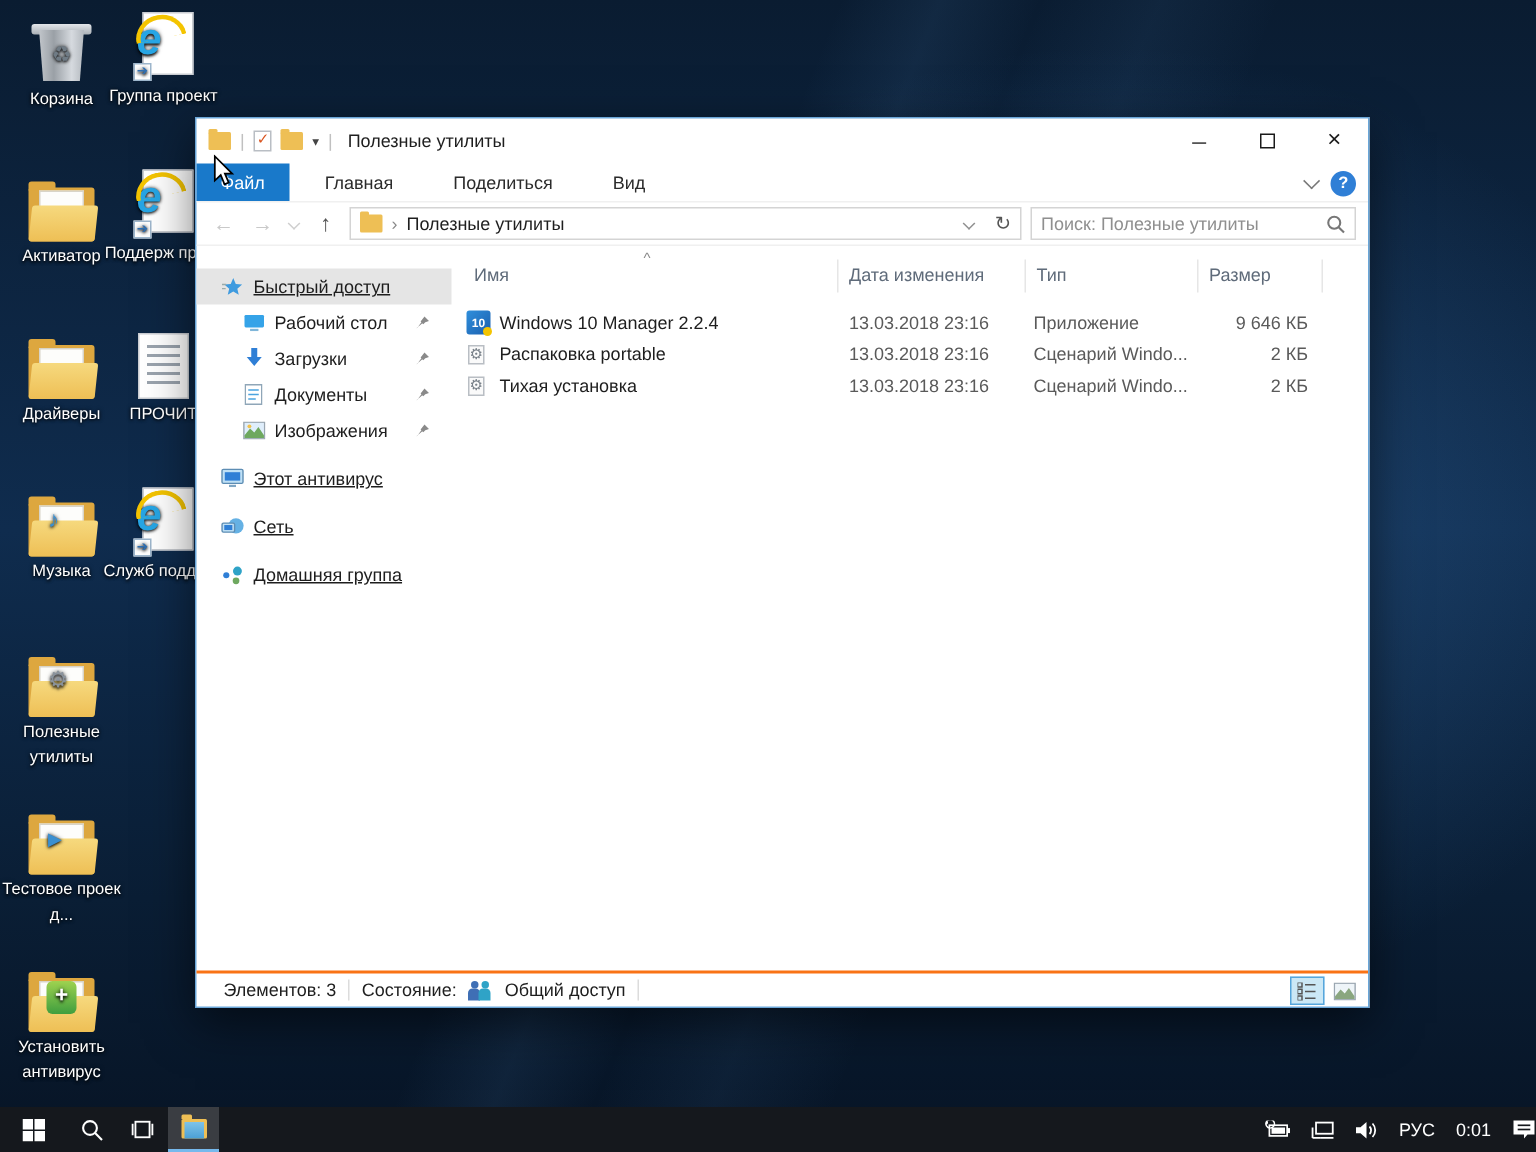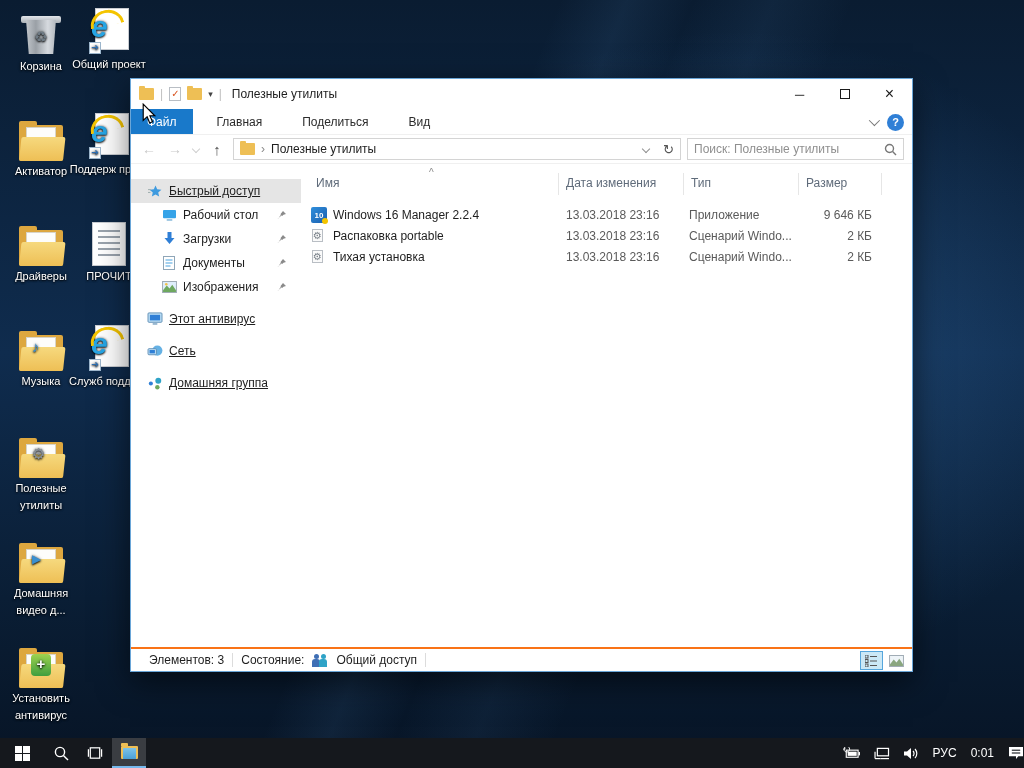--- a/index.html
+++ b/index.html
@@ -196,21 +196,21 @@
   </div>
   <div class="desk-icon" style="left:0;top:535px;">
     <div class="art">
         <div class="folder">
           <div class="back"></div>
           <div class="page"></div>
           <div class="badge" style="color:#3a8fd0;font-size:12px;top:6px;">▶</div>
           <div class="front"></div>
         </div>
       </div>
-    <div>Домашняя видео д...</div>
+    <div>Тестовое проек д...</div>
   </div>
   <div class="desk-icon" style="left:0;top:640px;">
     <div class="art">
         <div class="folder">
           <div class="back"></div>
           <div class="page"></div>
       <div class="badge" style="left:12px;top:2px;width:20px;height:22px;background:linear-gradient(180deg,#9ed24f,#3f9e3f);border-radius:4px;color:#fff;text-align:center;font-weight:bold;font-size:15px;line-height:20px;">+</div>
       <div class="front"></div>
         </div>
       </div>
@@ -219,21 +219,21 @@
 
   <div class="desk-icon" style="left:68px;top:6px;">
     <div class="art">
         <div class="ie">
           <div class="page"></div>
           <div class="e">e</div>
           <div class="swoosh"></div>
           <div class="sc">➔</div>
         </div>
       </div>
-    <div>Общий проект</div>
+    <div>Группа проект</div>
   </div>
   <div class="desk-icon" style="left:68px;top:111px;">
     <div class="art">
         <div class="ie">
           <div class="page"></div>
           <div class="e">e</div>
           <div class="swoosh"></div>
           <div class="sc">➔</div>
         </div>
       </div>
@@ -430,21 +430,21 @@
           <span class="h" style="left:390px;">Тип</span>
           <span class="h" style="left:505px;">Размер</span>
           <span class="vsep" style="left:257px;"></span>
           <span class="vsep" style="left:382px;"></span>
           <span class="vsep" style="left:497px;"></span>
           <span class="vsep" style="left:580px;"></span>
         </div>
 
         <div class="frow" style="top:40px;">
           <span class="fico appico">10</span>
-          <span class="fname">Windows 16 Manager 2.2.4</span>
+          <span class="fname">Windows 10 Manager 2.2.4</span>
           <span class="fdate">13.03.2018 23:16</span>
           <span class="ftype">Приложение</span>
           <span class="fsize">9 646 КБ</span>
         </div>
         <div class="frow" style="top:61px;">
           <span class="fico"><span class="scripti">⚙</span></span>
           <span class="fname">Распаковка portable</span>
           <span class="fdate">13.03.2018 23:16</span>
           <span class="ftype">Сценарий Windo...</span>
           <span class="fsize">2 КБ</span>

